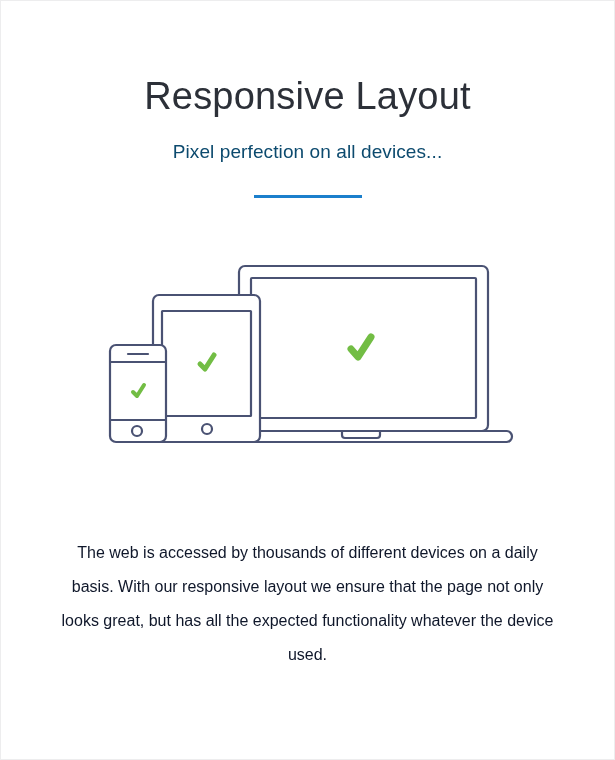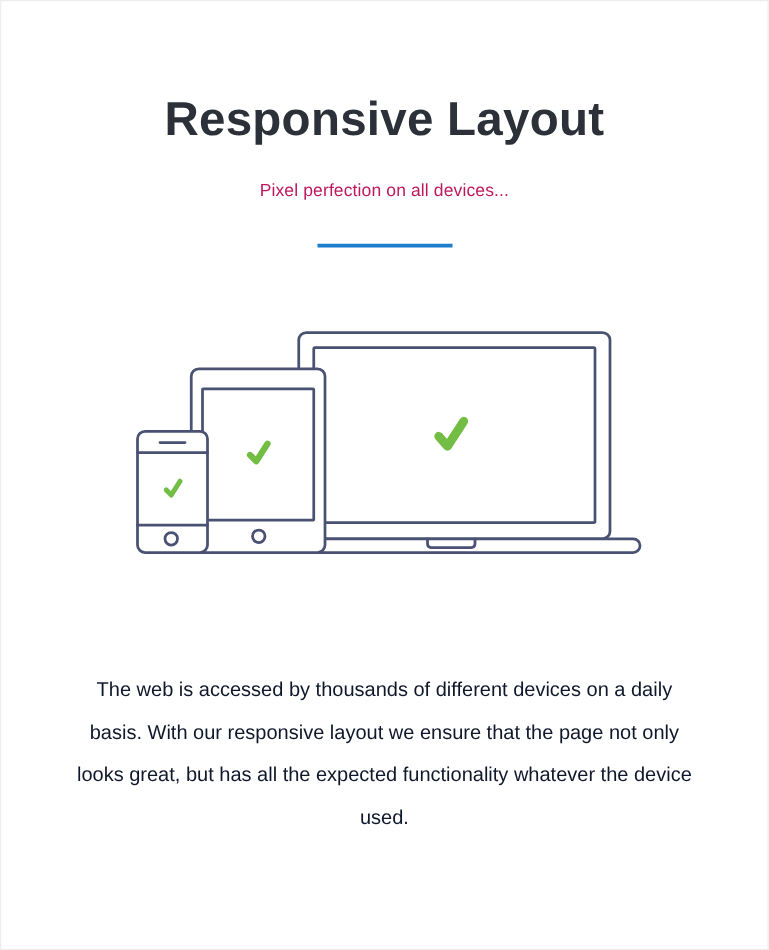--- a/index.html
+++ b/index.html
@@ -28,35 +28,35 @@
   
   .header {
     padding-top: 72px;
     text-align: center;
   }
 
   .page-title {
     margin: 0;
     font-family: "Liberation Sans", sans-serif;
     font-size: 38px;
-    font-weight: 700;
+    font-weight: 400;
     letter-spacing: 0.2px;
     line-height: 46px;
     color: #2c3038;
   }
 
   .page-subtitle {
     margin: 0;
     padding-top: 20px;
     font-family: "Liberation Sans", sans-serif;
-    font-size: 14px;
+    font-size: 19px;
     font-weight: 300;
     letter-spacing: 0.1px;
     line-height: 26px;
-    color: #be185d;
+    color: #0c4a6e;
   }
 
   .title-divider {
     width: 108px;
     height: 3px;
     margin: 30px auto 0 auto;
     background: #1b7fcc;
   }
 
   

